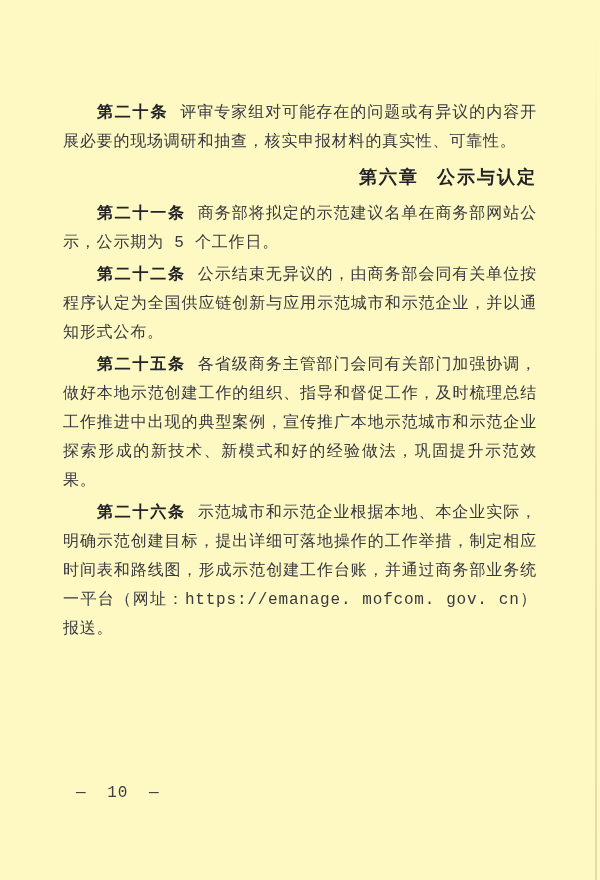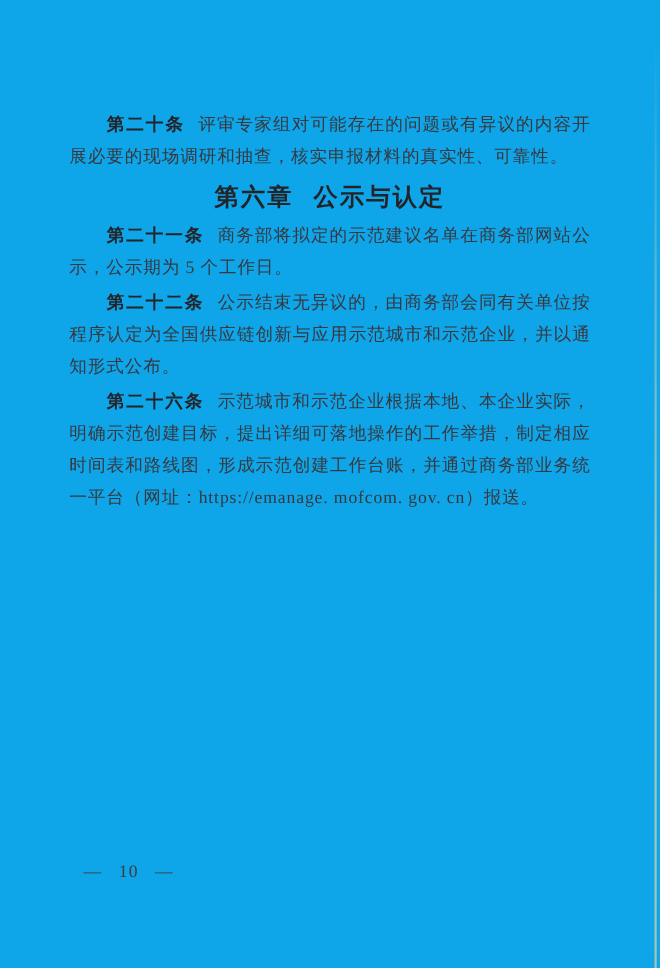--- a/index.html
+++ b/index.html
@@ -1,21 +1,21 @@
 <!DOCTYPE html>
 <html><head>
 <meta charset="utf-8">
 <style>
   html, body { margin: 0; padding: 0; background: #ffffff; }
   .page {
     position: relative;
     width: 600px;
     height: 880px;
-    background: #0ea5e9;
-    font-family: Liberation Serif, serif;
+    background: #fef9c3;
+    font-family: Liberation Mono, monospace;
     color: #38383f;
     overflow: hidden;
   }
   .content {
     position: absolute;
     left: 63px;
     top: 99px;
     width: 474px;
     font-size: 16px;
     line-height: 29px;
@@ -26,24 +26,24 @@
     margin: 0 0 3px 0;
     text-indent: 34px;
   }
   .para .num {
     font-weight: bold;
     color: #232328;
     margin-right: 12px;
     letter-spacing: 1.6px;
   }
   .chapter {
-    font-size: 22px;
+    font-size: 18px;
     font-weight: bold;
     color: #232328;
-    text-align: center;
+    text-align: right;
     margin: 7px 0;
     line-height: 29px;
     letter-spacing: 2px;
   }
   .chapter .ch-num { margin-right: 18px; }
   .footer {
     position: absolute;
     left: 76px;
     top: 784px;
     font-size: 16px;
@@ -76,20 +76,21 @@
 
     <h2 class="chapter"><span class="ch-num">第六章</span><span class="ch-title">公示与认定</span></h2>
 
     <p class="para"><b class="num">第二十一条</b><span>商务部将拟定的示范建议名单在商务部网站公示，公示期为 5 个工作日。</span></p>
 
 
     <p class="para"><b class="num">第二十二条</b><span>公示结束无异议的，由商务部会同有关单位按程序认定为全国供应链创新与应用示范城市和示范企业，并以通知形式公布。</span></p>
 
 
 
+    <p class="para"><b class="num">第二十五条</b><span>各省级商务主管部门会同有关部门加强协调，做好本地示范创建工作的组织、指导和督促工作，及时梳理总结工作推进中出现的典型案例，宣传推广本地示范城市和示范企业探索形成的新技术、新模式和好的经验做法，巩固提升示范效果。</span></p>
 
     <p class="para"><b class="num">第二十六条</b><span>示范城市和示范企业根据本地、本企业实际，明确示范创建目标，提出详细可落地操作的工作举措，制定相应时间表和路线图，形成示范创建工作台账，并通过商务部业务统一平台（网址：https://emanage. mofcom. gov. cn）报送。</span></p>
 
   </div>
 
   <div class="footer">— 10 —</div>
 
   <div class="scan-edge"></div>
 </div>
 

